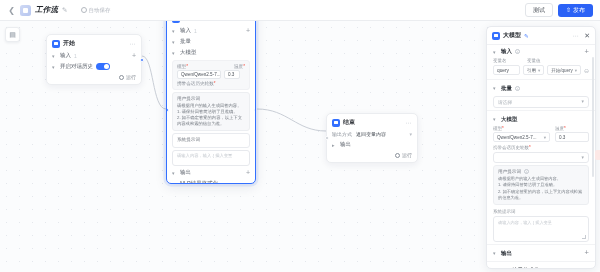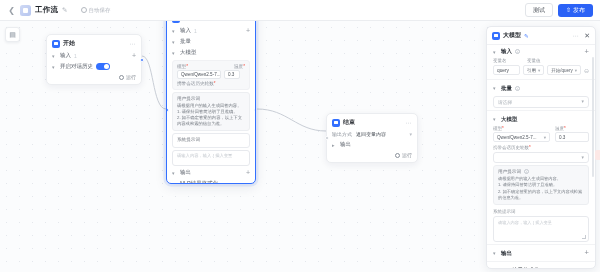--- a/index.html
+++ b/index.html
@@ -20,21 +20,21 @@
   .back-chev {
     width: 9px; height: 9px; color: #9aa0a8; font-size: 8px; line-height: 9px;
     text-align: center; cursor: pointer;
   }
   .hdr-logo {
     width: 11px; height: 11px; border-radius: 2.5px;
     background: linear-gradient(135deg,#cfd9f5,#b7c6ef);
     display: flex; align-items: center; justify-content: center;
   }
   .hdr-logo i { width: 5px; height: 5px; background: #fff; border-radius: 1px; }
-  .hdr-title { font-size: 7.5px; font-weight: bold; color: #1f2329; letter-spacing: .2px; }
+  .hdr-title { font-size: 7.5px; font-weight: bold; color: #1f2329; letter-spacing: .2px; font-style: italic; }
   .hdr-pen { font-size: 6.5px; color: #a8aeb6; cursor: pointer; }
   .hdr-sep { width: 5px; }
   .hdr-meta { display: flex; align-items: center; gap: 2px; }
   .clock-ic {
     width: 6px; height: 6px; border: 0.8px solid #b4b9c0; border-radius: 50%;
   }
   .hdr-meta-txt { font-size: 5.5px; color: #b0b5bd; }
 
   .hdr-right { margin-left: auto; display: flex; align-items: center; gap: 5px; }
   .btn-ghost {

